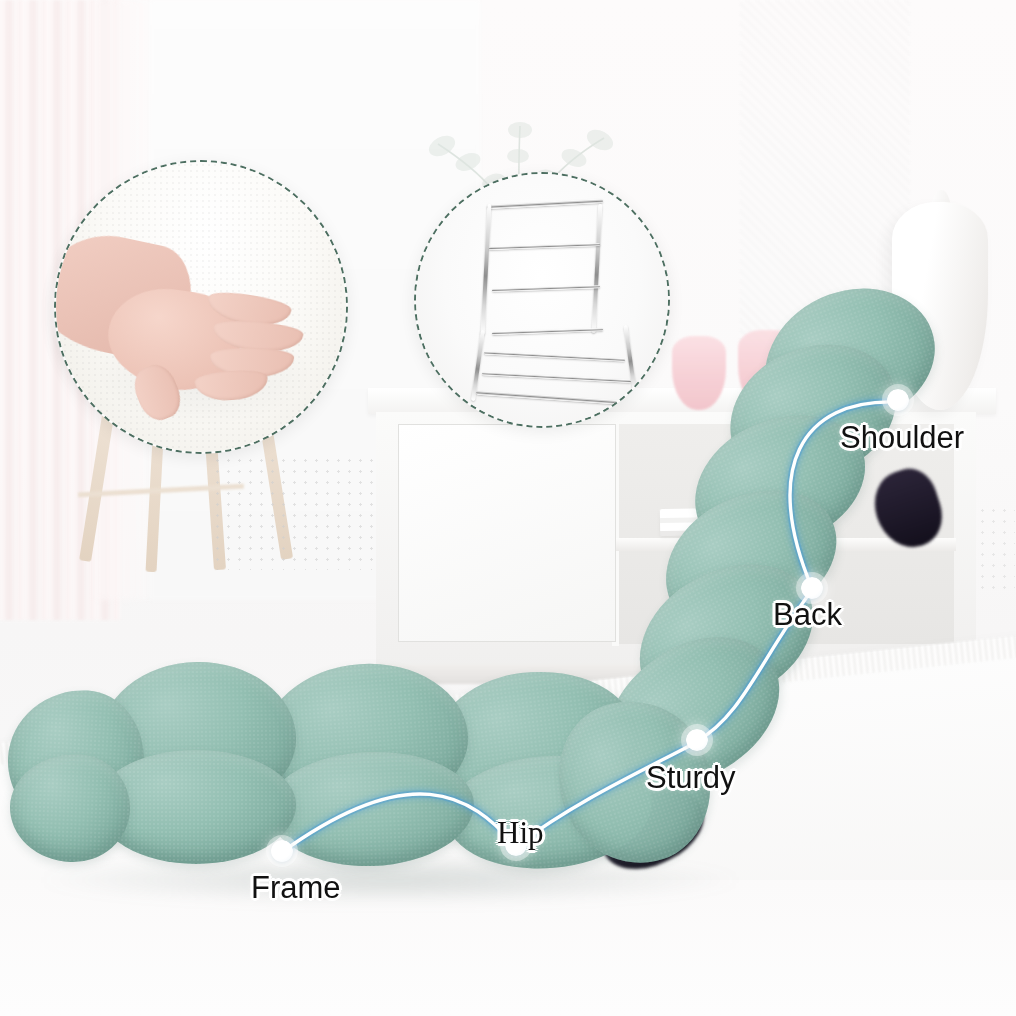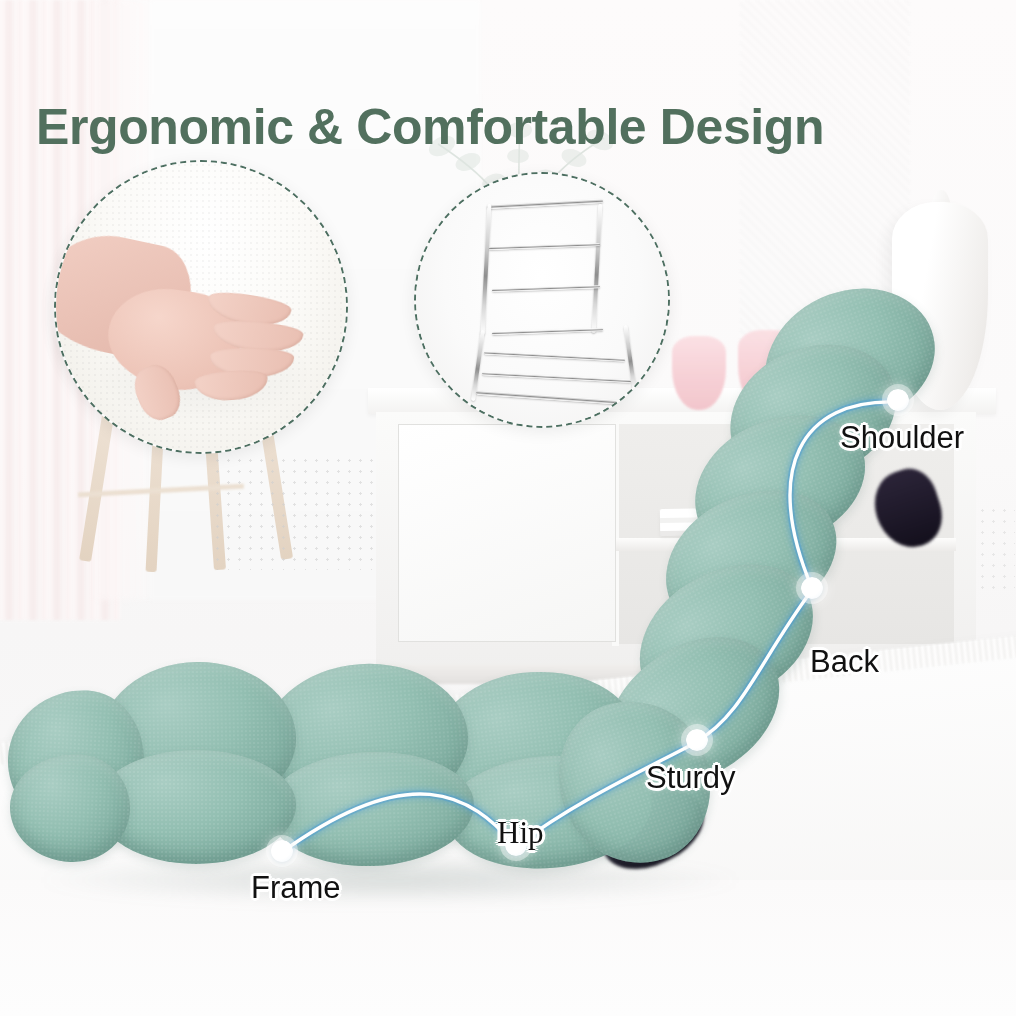--- a/index.html
+++ b/index.html
@@ -431,21 +431,20 @@
     <div class="pad" style="left:8px;   top:690px; width:136px; height:142px; border-radius:56% 44% 48% 52% / 50% 50% 50% 50%; transform:rotate(3deg);"></div>
 
     <div class="pad" style="left:446px; top:756px; width:206px; height:112px; border-radius:48% 52% 50% 50% / 48% 48% 52% 52%; transform:rotate(-5deg);"></div>
     <div class="pad" style="left:268px; top:752px; width:206px; height:114px; border-radius:50% 50% 50% 50% / 48% 48% 52% 52%; transform:rotate(-2deg);"></div>
     <div class="pad" style="left:96px;  top:750px; width:200px; height:114px; border-radius:50% 50% 50% 50% / 48% 48% 52% 52%;"></div>
     <div class="pad" style="left:10px;  top:754px; width:120px; height:108px; border-radius:56% 44% 48% 52% / 50% 50% 50% 50%; transform:rotate(2deg);"></div>
 
     <div class="pad" style="left:560px; top:700px; width:150px; height:164px; border-radius:46% 54% 48% 52% / 50% 48% 52% 50%; transform:rotate(-18deg); opacity:.97;"></div>
   </div>
 
-  <h1 class="headline">Ergonomic &amp; Comfortable Design</h1>
 
   <div class="feature-circle" style="left:54px; top:160px; width:290px; height:290px;">
     <div class="sponge-bg"></div>
     <div class="sponge-dent"></div>
     <div class="hand-arm"></div>
     <div class="hand-palm"></div>
     <div class="finger" style="left:52%; top:46%; width:29%; height:10%; transform:rotate(9deg);"></div>
     <div class="finger" style="left:54%; top:55%; width:31%; height:10%; transform:rotate(5deg);"></div>
     <div class="finger" style="left:53%; top:64%; width:29%; height:10%; transform:rotate(1deg);"></div>
     <div class="finger" style="left:48%; top:72%; width:25%; height:10%; transform:rotate(-4deg);"></div>
@@ -495,18 +494,18 @@
     </g>
   </svg>
 
   <div class="callout-dot" style="left:898px; top:400px;"></div>
   <div class="callout-dot" style="left:812px; top:588px;"></div>
   <div class="callout-dot" style="left:697px; top:740px;"></div>
   <div class="callout-dot" style="left:516px; top:845px;"></div>
   <div class="callout-dot" style="left:282px; top:851px;"></div>
 
   <div class="callout-label" style="left:840px; top:420px;">Shoulder</div>
-  <div class="callout-label" style="left:773px; top:644px;margin-left:37px;">Back</div>
+  <div class="callout-label" style="left:773px; top:597px;">Back</div>
   <div class="callout-label" style="left:646px; top:760px;">Sturdy</div>
   <div class="callout-label" style="left:497px; top:815px;font-family:Liberation Serif, serif;">Hip</div>
   <div class="callout-label" style="left:251px; top:870px;">Frame</div>
 
 </div>
 
 </body></html>

